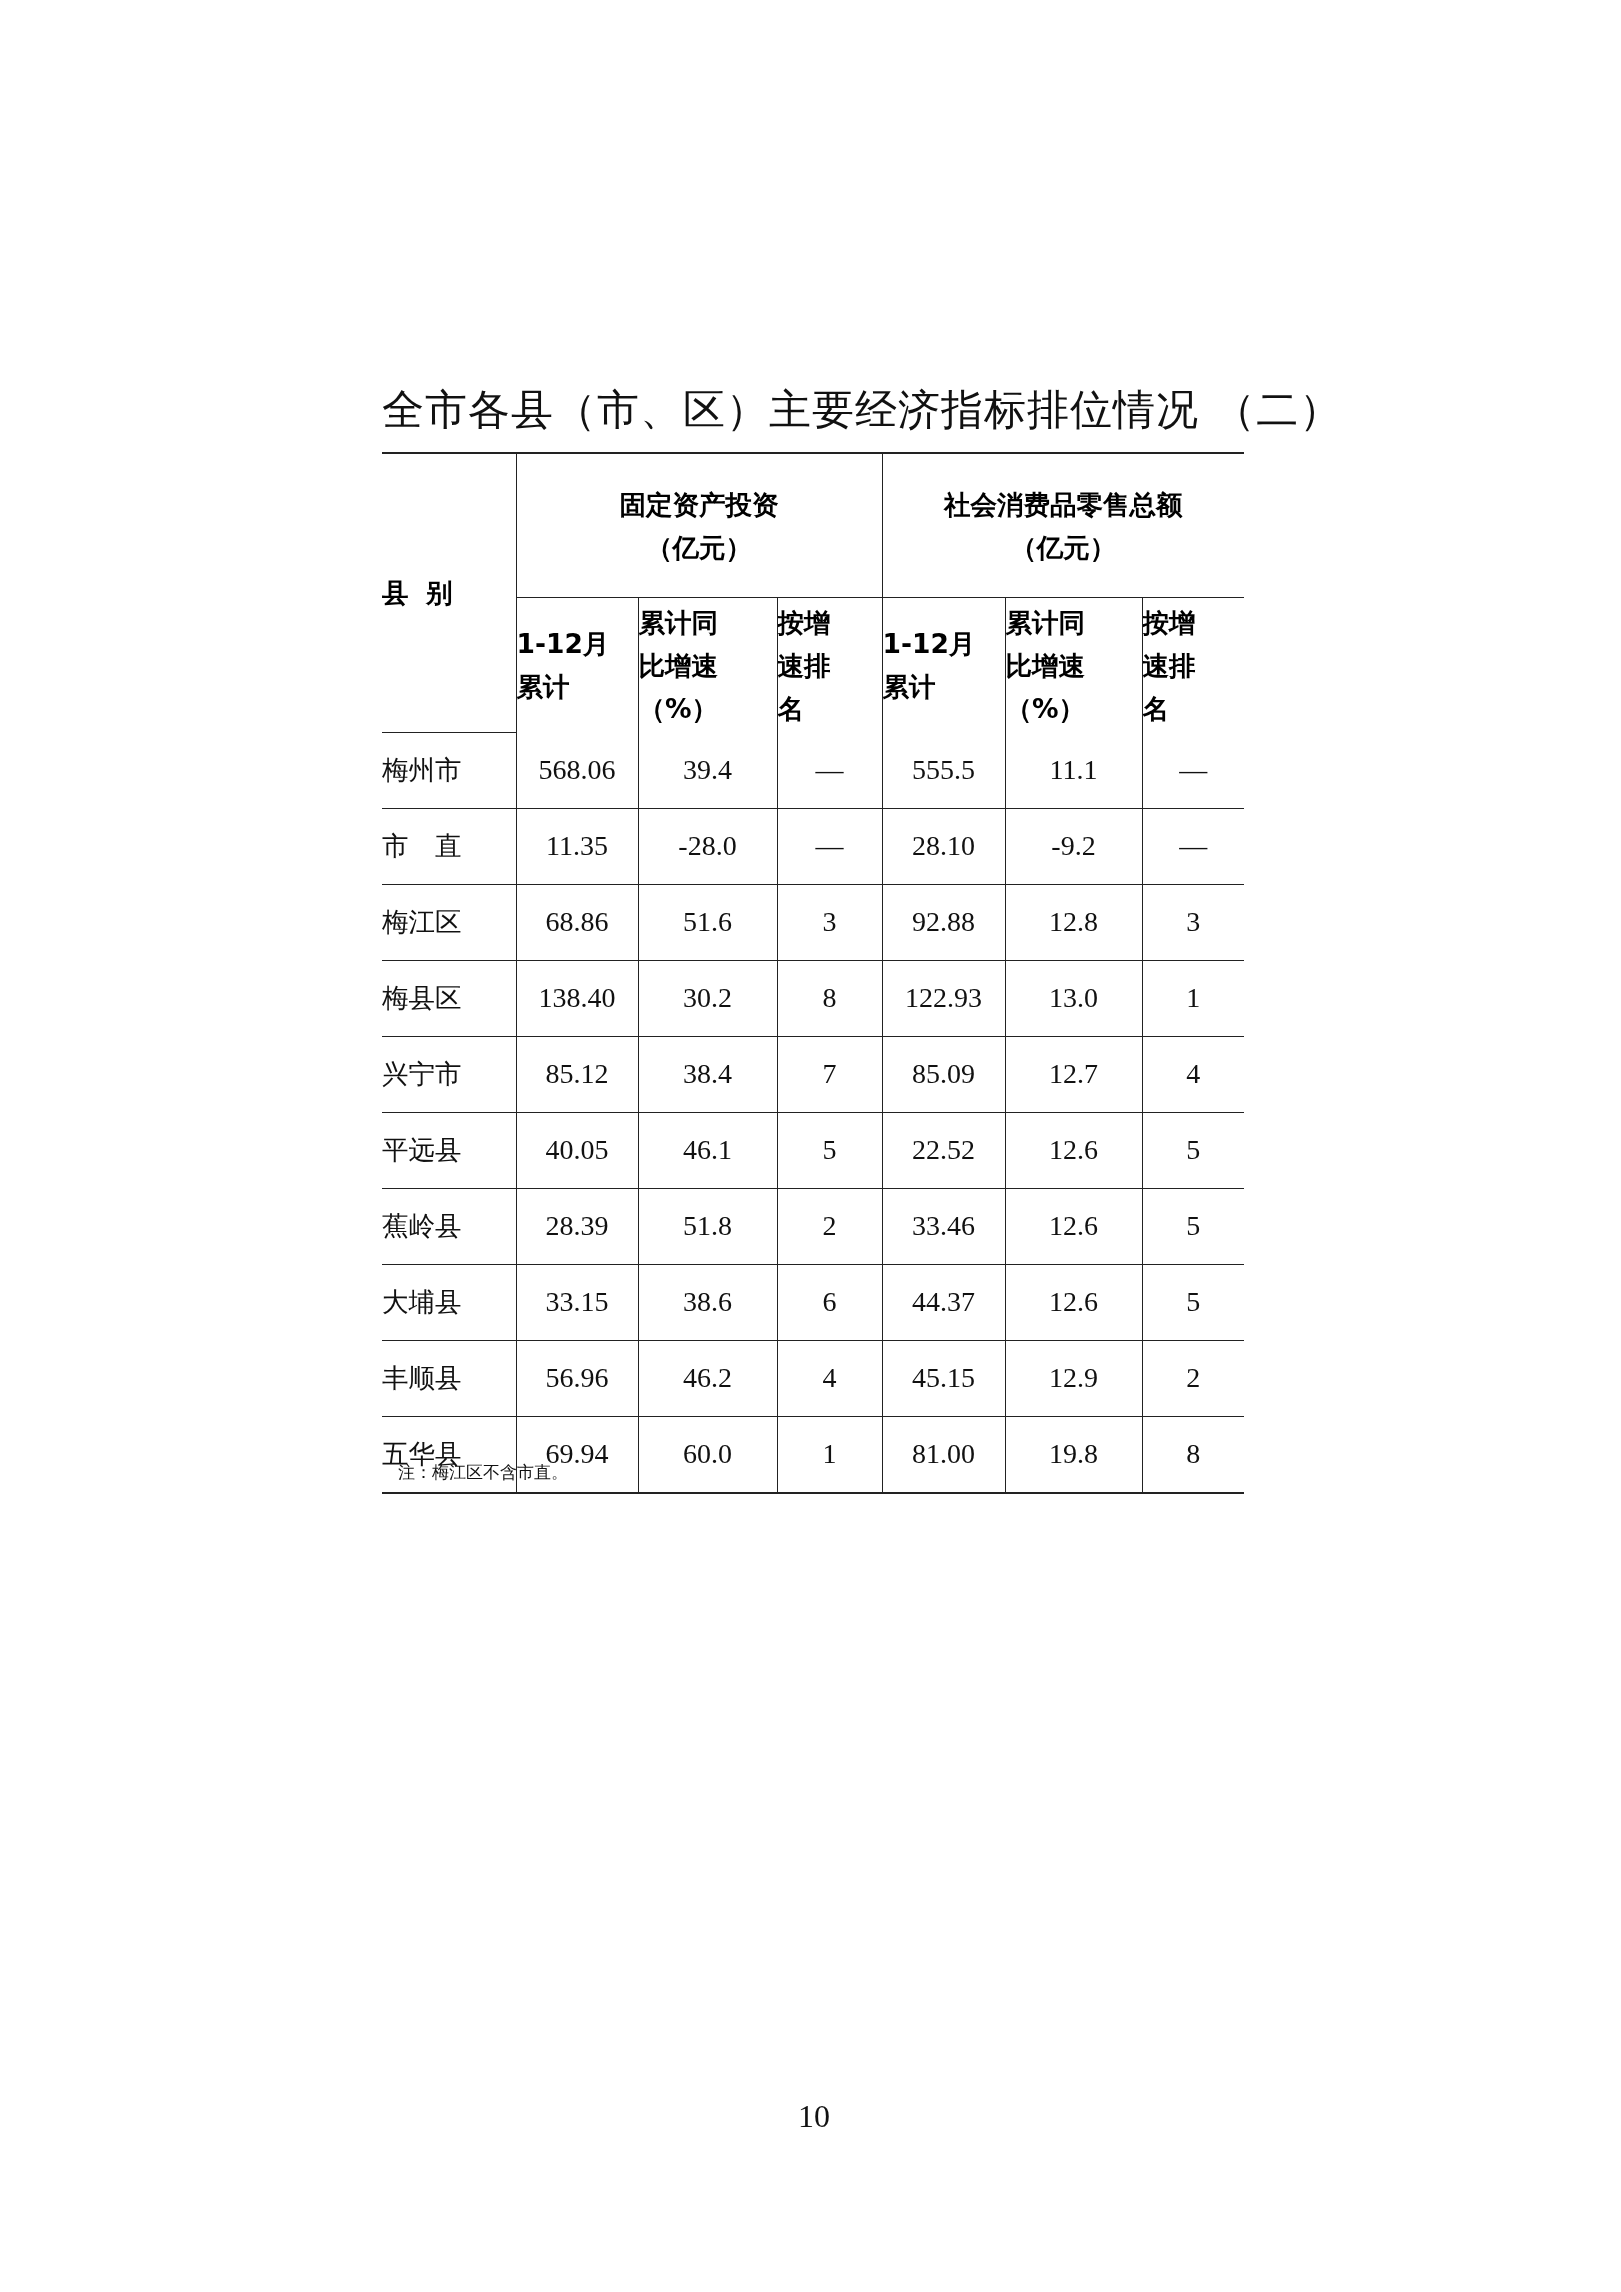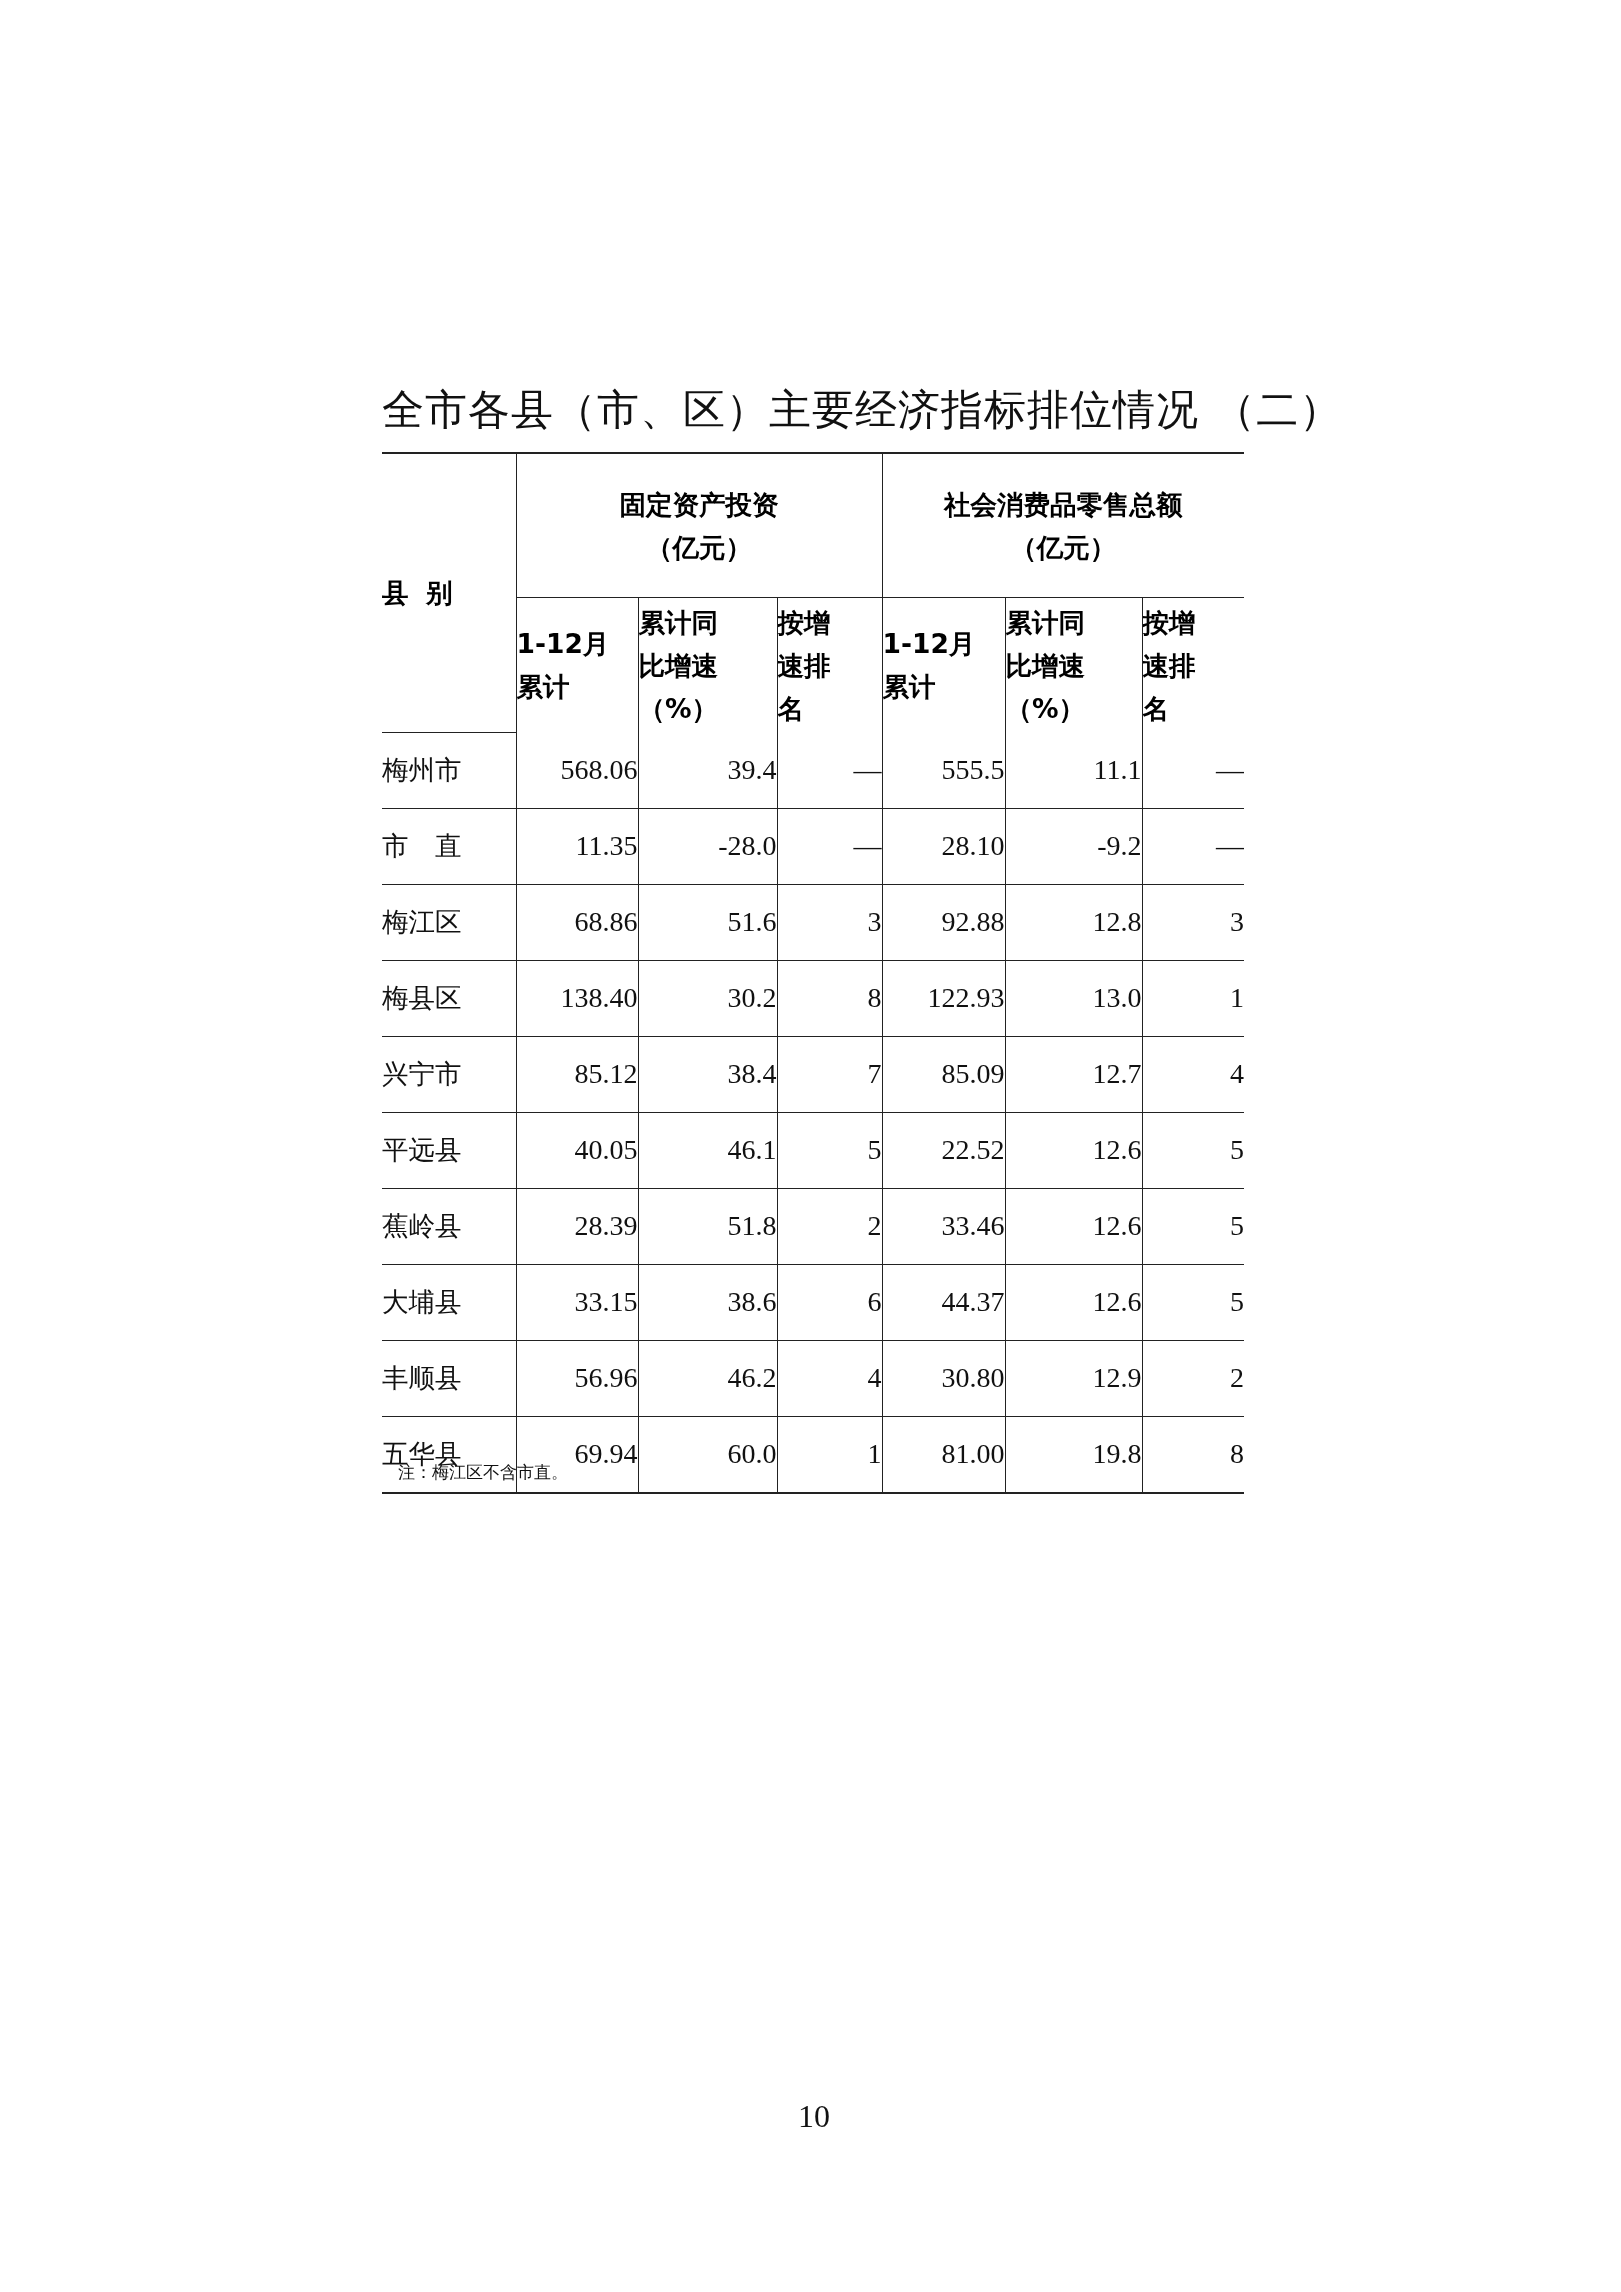--- a/index.html
+++ b/index.html
@@ -25,21 +25,21 @@
     font-family:"DejaVu Sans", sans-serif; font-weight:bold; font-size:26.5px;
     line-height:43px; color:#000000;
   }
   th.group { height:143px; text-align:center; vertical-align:middle; }
   th.group span { display:block; }
   th.region-head { text-align:left; padding-left:15.7px; vertical-align:middle; letter-spacing:17.6px;margin-left:20px; }
   th.sub { height:134px; text-align:left; vertical-align:middle; padding-left:15.7px; }
   th.sub span { display:block; }
   td { height:75px; font-family:"Liberation Serif", serif; font-size:28px; }
   td.name { font-family:"DejaVu Serif", serif; font-size:26.5px; padding-left:15.7px; text-align:left; }
-  td.num { text-align:right; padding-right:15.7px; }
+  td.num { text-align:center; padding-right:15.7px; }
   .note {
     position:absolute; left:398px; top:1453px; font-family:Liberation Serif, serif; font-size:17px; line-height:39px;
   }
   .page-num {
     position:absolute; left:765px; width:98px; top:2098px; text-align:center;
     font-family:Liberation Serif, serif; font-size:32px;
   }
 </style>
 </head>
 <body>
@@ -172,21 +172,21 @@
         <td class="num">6</td>
         <td class="num">44.37</td>
         <td class="num">12.6</td>
         <td class="num">5</td>
       </tr>
       <tr>
         <td class="name">丰顺县</td>
         <td class="num">56.96</td>
         <td class="num">46.2</td>
         <td class="num">4</td>
-        <td class="num">30.80</td>
+        <td class="num">45.15</td>
         <td class="num">12.9</td>
         <td class="num">2</td>
       </tr>
       <tr>
         <td class="name">五华县</td>
         <td class="num">69.94</td>
         <td class="num">60.0</td>
         <td class="num">1</td>
         <td class="num">81.00</td>
         <td class="num">19.8</td>

